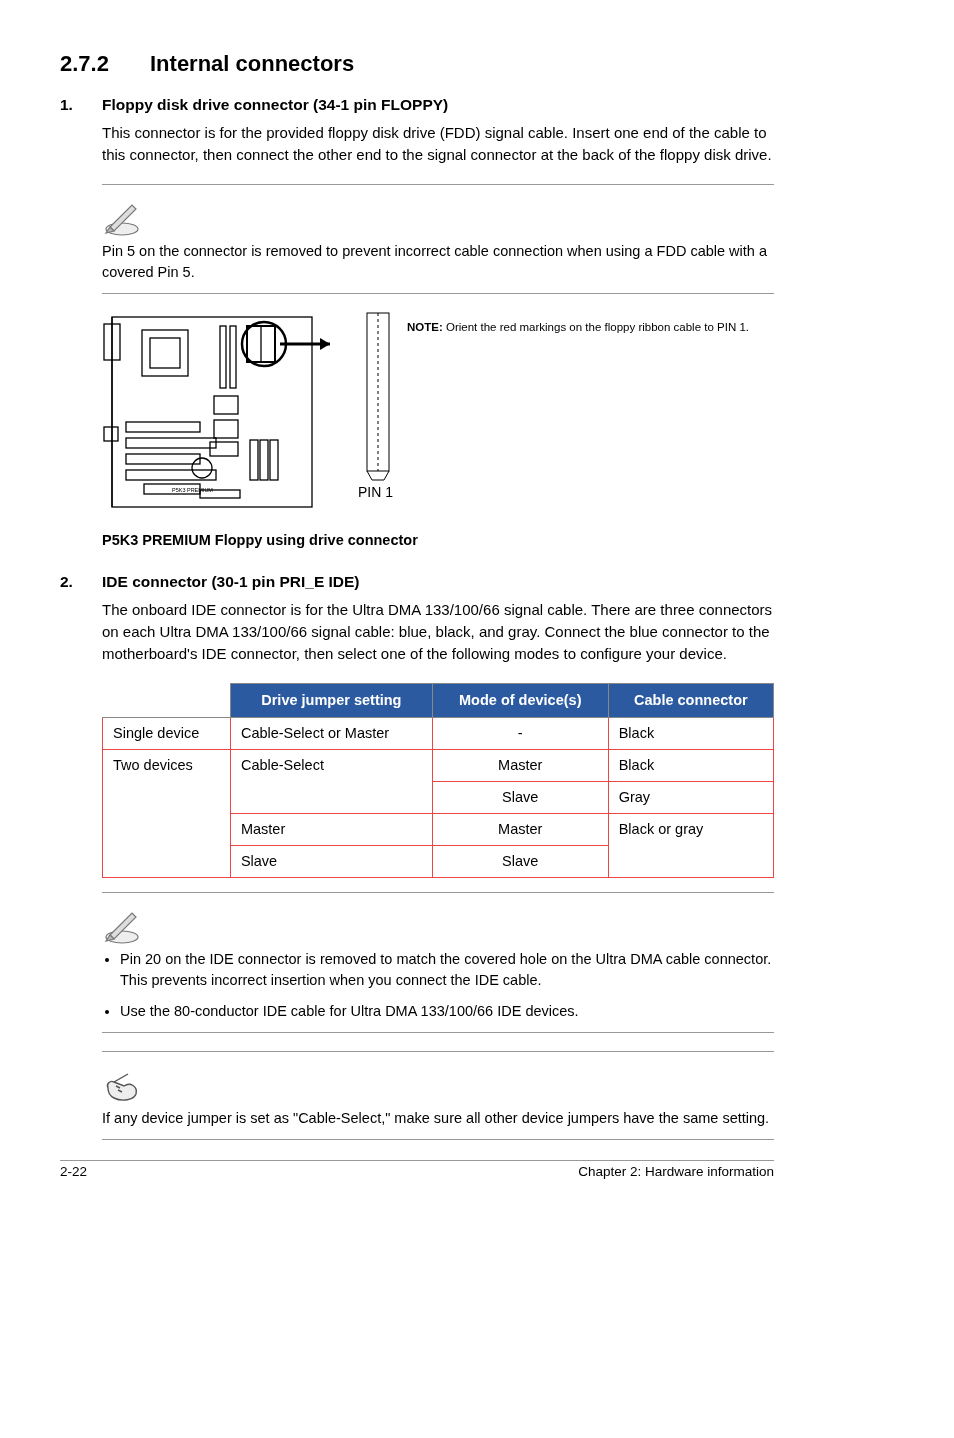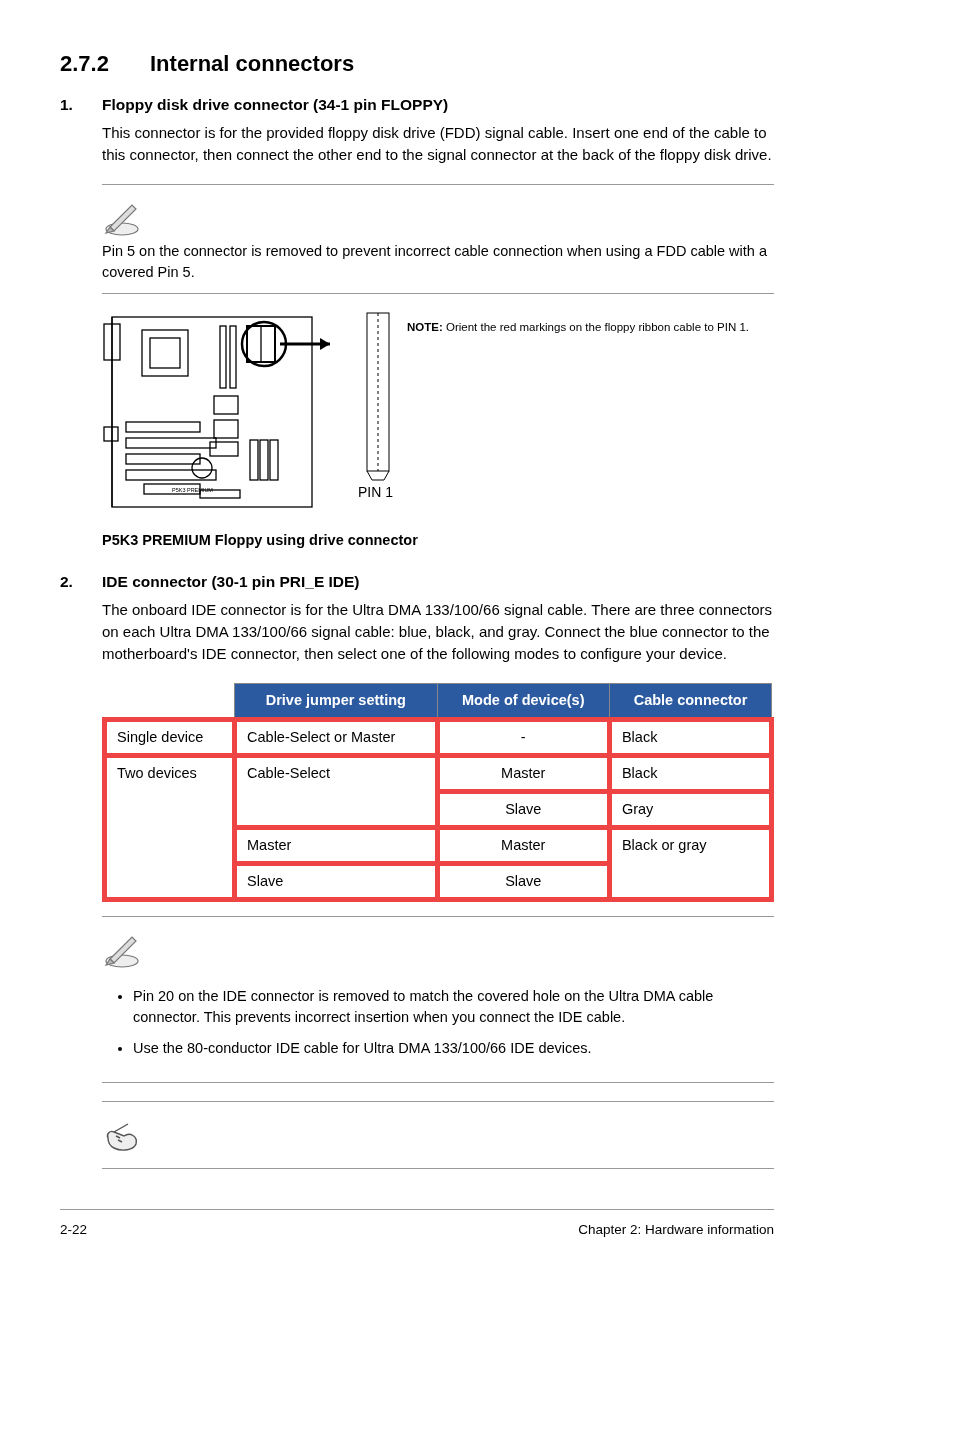--- a/index.html
+++ b/index.html
@@ -33,21 +33,21 @@
     border-top: 1px solid #999;
     border-bottom: 1px solid #999;
     padding: 10px 0 10px 0;
     margin: 14px 0 18px 42px;
     column-gap: 18px;
     flex-direction: column;
   }
   .note-icon { flex: 0 0 44px; display:flex; align-items:flex-start; justify-content:center; padding-top:2px;}
   .note-icon svg { width:40px; height:40px; }
   .note-text { flex: 1; font-size: 14.5px; }
-  .note-text ul { margin:13px; padding-left: 18px; }
+  .note-text ul { margin:0; padding-left: 18px; }
   .note-text li { margin-bottom:10px; }
   .note-text li:last-child{margin-bottom:0;}
   .figure-block {
     margin: 10px 0 20px 42px;
     position: relative;
   }
   .figure-flex { display:flex; align-items:flex-start; column-gap:30px; }
   .board-svg { width:230px; height:210px; }
   .floppy-side { display:flex; align-items:flex-start; column-gap:14px; }
   .conn-svg { width:24px; height:170px; }
@@ -66,34 +66,34 @@
   table.modes th {
     background:#3b5998;
     background: #2b5aa0;
     color:#fff;
     font-weight:bold;
     text-align:center;
     padding:6px 12px;
     border:1px solid #888;
   }
   table.modes td {
-    border:5px solid #ef4444;
+    border:1px solid #ef4444;
     padding:5px 10px;
     vertical-align: top;
   }
   table.modes td.center{ text-align:center;}
   .table-wrap{ margin-left:42px; }
 
   .footer {
     display:flex;
     justify-content:space-between;
     font-size:13.5px;
-    margin-top:40px;
+    margin-top:20px;
     border-top:1px solid #999;
-    padding-top:10px;
+    padding-top:1px;
   }
 </style>
 </head>
 <body>
 
 <h2>
   <span class="secnum">2.7.2</span><span>Internal connectors</span>
 </h2>
 
 <div class="item-block">
@@ -254,18 +254,19 @@
 <div class="note-row">
   <div class="note-icon">
     <svg viewBox="0 0 40 40">
         <g fill="none" stroke="#555" stroke-width="1.4">
           <path d="M6 24 C4 20 8 16 12 18 L22 22 C28 18 36 22 34 30 C32 36 20 38 12 34 C8 32 6 28 6 24 Z" fill="#eee"></path>
           <path d="M12 18 L26 10"></path>
           <path d="M14 22 L18 24 M16 26 L20 28"></path>
         </g>
       </svg>
   </div>
+  <div class="note-text">If any device jumper is set as "Cable-Select," make sure all other device jumpers have the same setting.</div>
 </div>
 
 <div class="footer">
   <span>2-22</span>
   <span>Chapter 2: Hardware information</span>
 </div>
 
 </body></html>

